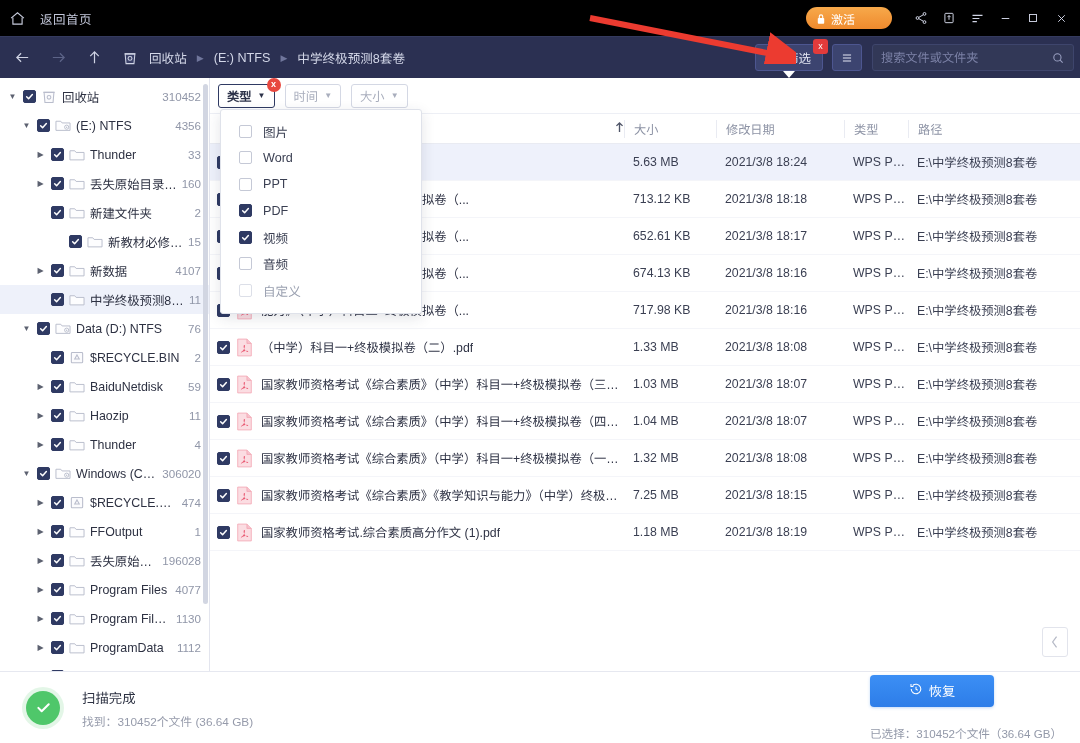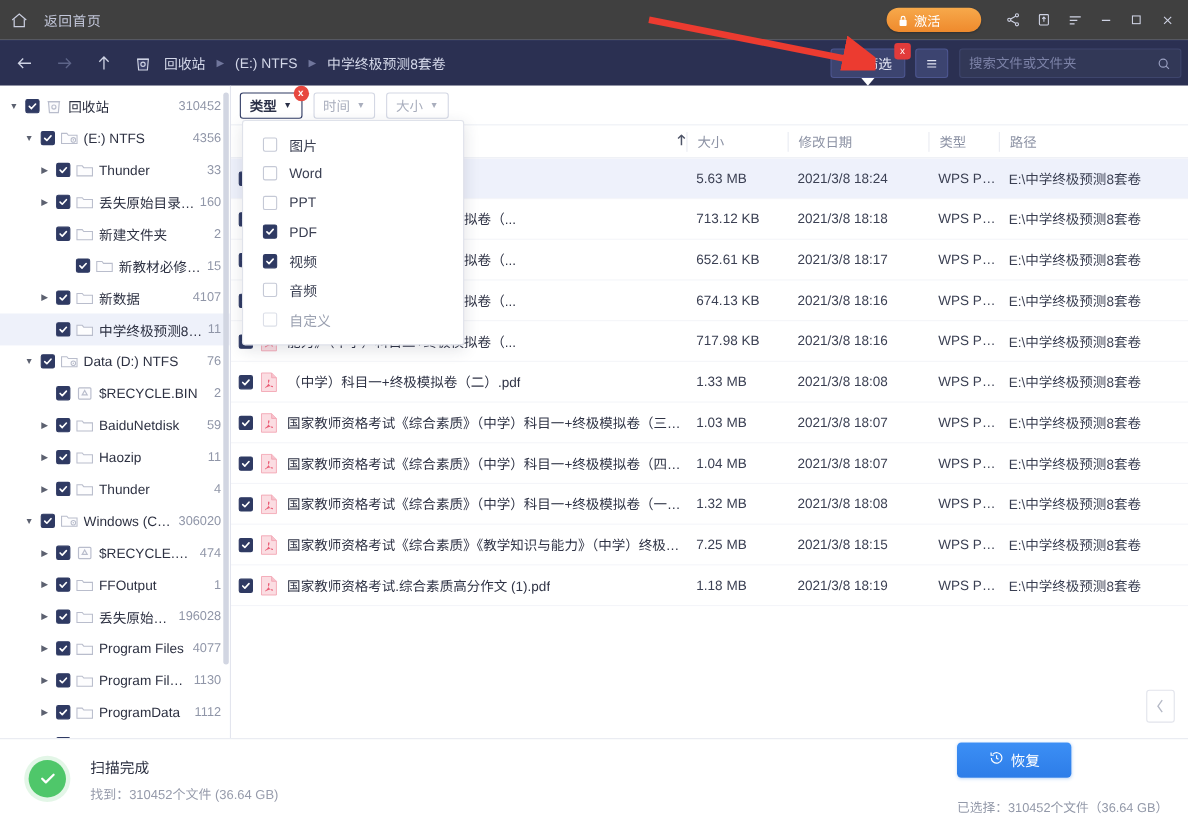--- a/index.html
+++ b/index.html
@@ -11,21 +11,21 @@
     background: #ffffff;
   }
   #app {
     position: relative;
     width: 1080px; height: 743px;
     display: flex; flex-direction: column;
   }
 
   
   .titlebar {
-    height: 36px; background: #404040;
+    height: 36px; background: #000000;
     display: flex; align-items: center;
     flex: 0 0 36px;
     position: relative;
     justify-content: center;
   }
   .home-icon {
     width: 34px; height: 36px;
     display: flex; align-items: center; justify-content: center;
     color: #c8ccdd;
   }
@@ -302,21 +302,21 @@
     display: flex; align-items: center; justify-content: center;
     box-shadow: 0 0 0 4px rgba(79,199,106,.16);
     flex: 0 0 34px;
   }
   .scan-text { margin-left: 22px; }
   .scan-title { font-size: 13.4px; color: #2c3142; margin-bottom: 5px; }
   .scan-sub { font-size: 11.8px; color: #969bab; }
   .footer-spacer { flex: 1; }
   .footer-right { text-align: center; }
   .restore-btn {
-    width: 104px; height: 32px;
+    width: 124px; height: 32px;
     background: linear-gradient(180deg,#3c8ff5,#2d7de8);
     border: none; border-radius: 4px; color: #fff;
     font-size: 13.2px; cursor: pointer;
     display: flex; align-items: center; justify-content: center; gap: 6px;
     font-family: "Liberation Sans", sans-serif;
     box-shadow: 0 1px 3px rgba(45,125,232,.3);
     text-align: center;
   }
   .selected-text {
     margin-top: 18px; font-size: 11.6px; color: #9399a9;

